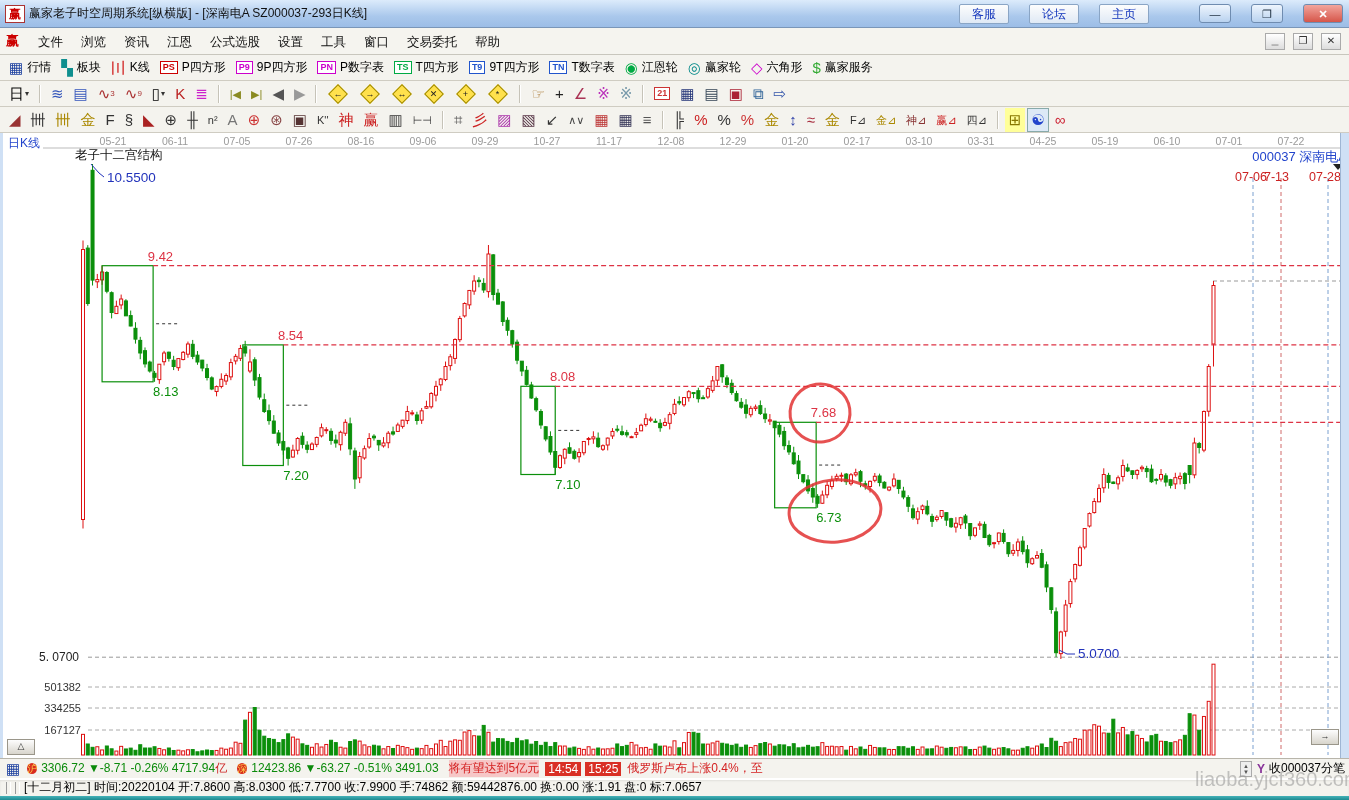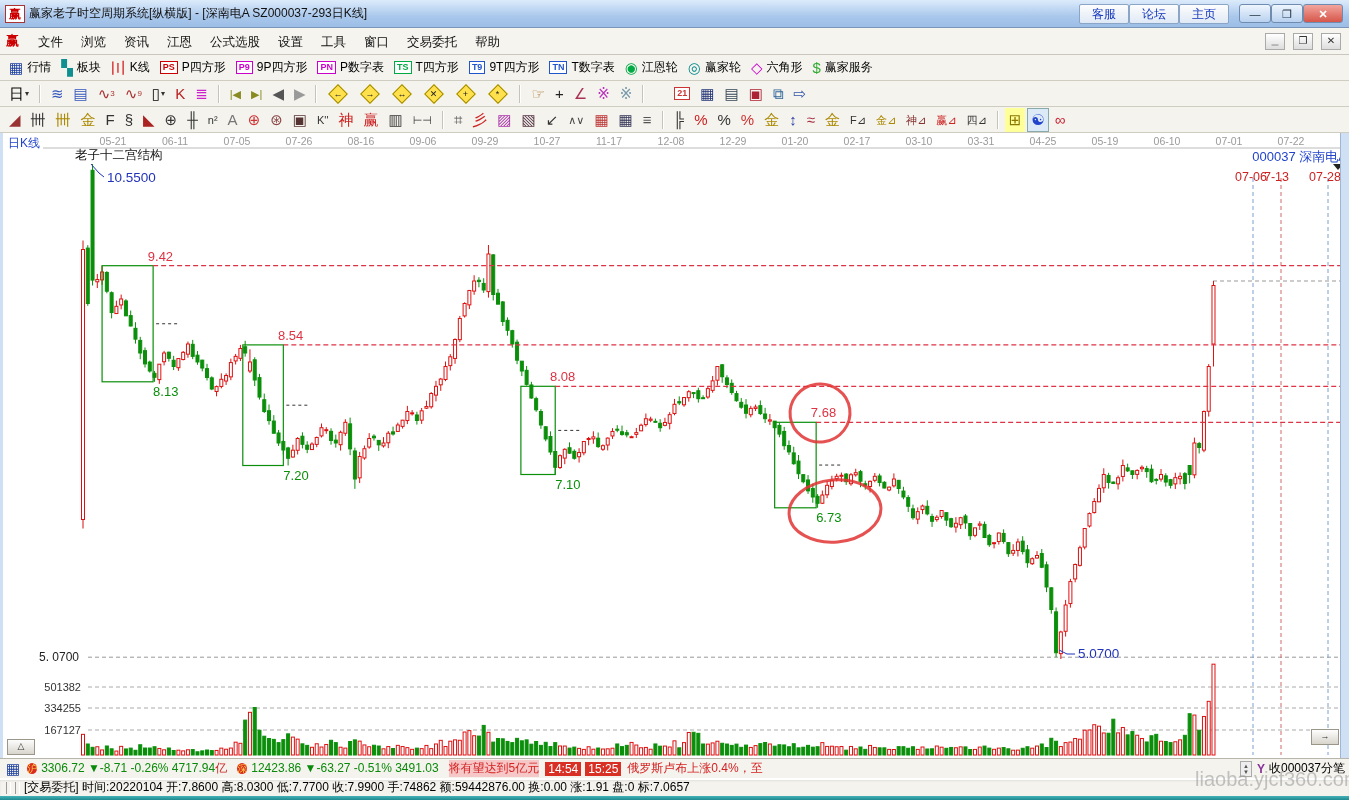--- a/index.html
+++ b/index.html
@@ -5,21 +5,21 @@
   html,body{margin:0;padding:0;width:1349px;height:800px;overflow:hidden;
     font-family:"Liberation Sans","DejaVu Sans",sans-serif;background:#d4d0c8;}
   .abs{position:absolute;}
   
   #titlebar{left:0;top:0;width:1349px;height:28px;
     background:linear-gradient(#dcebfb,#aac8ec 60%,#9cbde6);
     border-bottom:1px solid #7a96b8;display:flex;align-items:center;box-sizing:border-box;}
   #title-logo{width:18px;height:16px;margin:0 4px 0 5px;background:#fff;color:#c00;
     font-weight:bold;font-size:12px;line-height:16px;text-align:center;border:1px solid #a33;}
   #title-text{font-size:12px;color:#111;}
-  #title-right{margin-left:auto;display:flex;align-items:center;gap:0;padding-right:6px;}
+  #title-right{margin-left:auto;display:flex;align-items:center;gap:20px;padding-right:6px;}
   .tb-soft{height:20px;padding:1px 12px;font-size:12px;color:#1133bb;
     background:linear-gradient(#fdfdfd,#dfe9f5);border:1px solid #8aa5c5;border-radius:2px;}
   .winbtn{width:32px;height:19px;border:1px solid #6f8cb0;border-radius:3px;
     background:linear-gradient(#eef5fd,#b9d2ef);color:#234;font-size:11px;line-height:17px;text-align:center;}
   .winbtn.close{width:40px;background:linear-gradient(#f2a59d,#d6564a);color:#fff;font-weight:bold;}
   
   #menubar{left:0;top:28px;width:1349px;height:27px;background:#f5f4ef;border-bottom:1px solid #c8c6bd;
     display:flex;align-items:center;box-sizing:border-box;}
   #menu-logo{color:#c00;font-weight:bold;font-size:13px;margin:0 10px 0 6px;}
   .menu-item{font-size:12.5px;color:#111;padding:4px 9px;}
@@ -236,21 +236,21 @@
       <span class="glyph" style="color: rgb(170, 51, 85);">∠</span>
     </span>
     <span class="tb-btn">
       <span class="glyph" style="color: rgb(187, 51, 187);">※</span>
     </span>
     <span class="tb-btn">
       <span class="glyph" style="color: rgb(119, 153, 170);">※</span>
     </span>
     <span class="tb-sep"></span>
     <span class="tb-btn">
-      <span class="badge" style="color: rgb(204, 51, 51); border-color: rgb(204, 51, 51); margin-left: 20px;">21</span>
+      <span class="badge" style="color: rgb(204, 51, 51); border-color: rgb(204, 51, 51);">21</span>
     </span>
     <span class="tb-btn">
       <span class="glyph" style="color: rgb(34, 51, 119);">▦</span>
     </span>
     <span class="tb-btn">
       <span class="glyph" style="color: rgb(51, 68, 85);">▤</span>
     </span>
     <span class="tb-btn">
       <span class="glyph" style="color: rgb(170, 34, 51);">▣</span>
     </span>
@@ -1204,15 +1204,15 @@
       <span class="news-time">15:25</span>
       <span class="news-text">俄罗斯卢布上涨0.4%，至</span>
     </div>
   <span class="spinner">▲<br>▼</span>
   <span id="antenna">Υ</span>
   <span id="tick-label">收000037分笔</span>
 </div>
 <div id="statusbar2" class="abs">
   <span class="grip"></span>
   <span class="grip"></span>
-  <span>[交易委托] 时间:20220104 开:7.8600 高:8.0300 低:7.7700 收:7.9900 手:74862 额:59442876.00 换:0.00 涨:1.91 盘:0 标:7.0657</span>
+  <span>[十二月初二] 时间:20220104 开:7.8600 高:8.0300 低:7.7700 收:7.9900 手:74862 额:59442876.00 换:0.00 涨:1.91 盘:0 标:7.0657</span>
 </div>
 <div id="bottomstrip" class="abs"></div>
 
 </body></html>

